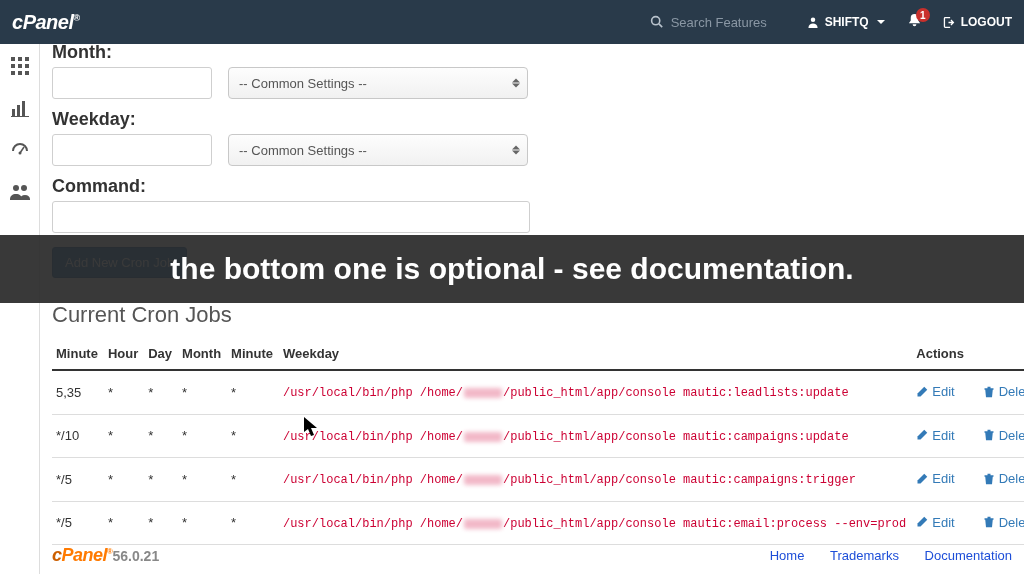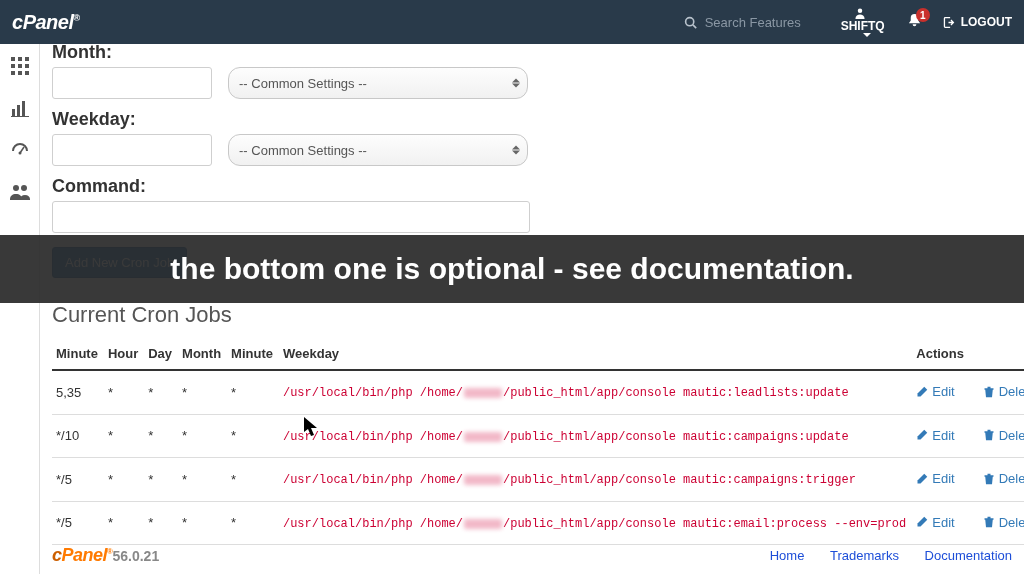--- a/index.html
+++ b/index.html
@@ -5,44 +5,44 @@
   * { margin: 0; padding: 0; box-sizing: border-box; }
   body { font-family: -apple-system, BlinkMacSystemFont, "Segoe UI", Helvetica, Arial, sans-serif; font-size: 13px; color: #333; background: #fff; width: 1024px; height: 574px; overflow: hidden; position: relative; }
 
   
   .topbar { height: 44px; background: #293a4a; display: flex; align-items: center; color: #fff; padding: 0 12px; }
   .logo { font-family: Arial, sans-serif; font-size: 20px; font-weight: bold; font-style: italic; letter-spacing: -0.5px; }
   .logo-c { color: #fff; }
   .logo-rest { color: #fff; }
   .logo-reg { font-size: 9px; font-style: normal; vertical-align: super; }
   .topbar-spacer { flex: 1; }
-  .search-wrap { display: flex; align-items: center; color: #b8c2cc; font-size: 13px; margin-right: 26px; }
+  .search-wrap { display: flex; align-items: flex-start; color: #b8c2cc; font-size: 13px; margin-right: 26px; }
   .search-wrap svg { margin-right: 8px; }
   .search-input { background: transparent; border: none; color: #b8c2cc; font-size: 13px; width: 110px; outline: none; }
   .search-input::placeholder { color: #8a97a4; }
-  .user-wrap { display: flex; align-items: center; font-size: 12px; font-weight: bold; margin-right: 22px; cursor: pointer; flex-direction: column; }
+  .user-wrap { display: flex; align-items: center; font-size: 12px; font-weight: bold; margin-right: 22px; cursor: pointer; }
   .user-wrap svg { margin-right: 6px; }
   .caret-down { display: inline-block; margin-left: 8px; width: 0; height: 0; border-left: 4px solid transparent; border-right: 4px solid transparent; border-top: 4px solid #fff; }
   .bell-wrap { position: relative; margin-right: 20px; cursor: pointer; }
   .badge { position: absolute; top: -5px; right: -8px; background: #c9302c; color: #fff; border-radius: 8px; min-width: 14px; height: 14px; font-size: 10px; font-weight: bold; display: flex; align-items: center; justify-content: center; padding: 0 3px; }
   .logout-wrap { display: flex; align-items: flex-end; font-size: 12px; font-weight: bold; cursor: pointer; }
   .logout-wrap svg { margin-right: 6px; }
 
   
   .rail { position: absolute; top: 44px; left: 0; width: 40px; bottom: 0; background: #fff; border-right: 1px solid #ddd; display: flex; flex-direction: column; align-items: center; padding-top: 10px; gap: 18px; }
   .rail-item { width: 24px; height: 24px; color: #555; display: flex; align-items: center; justify-content: center; cursor: pointer; }
 
   
   .main { position: absolute; top: 44px; left: 40px; right: 0; padding: 0 8px 10px 12px; }
 
   .form-row { display: flex; align-items: center; margin-bottom: 10px; }
   .form-label { font-size: 18px; font-weight: bold; margin-bottom: 4px; display: block; }
   .short-input { width: 160px; height: 32px; border: 1px solid #cfcfcf; border-radius: 3px; padding: 0 8px; font-size: 13px; margin-right: 16px; background: #fff; }
   .select-wrap { position: relative; width: 300px; }
-  .select { width: 300px; height: 32px; border: 1px solid #c8c8c8; border-radius: 12px; background: linear-gradient(#fdfdfd, #f1f1f1); padding: 0 28px 0 10px; font-size: 13px; color: #555; display: flex; align-items: center; cursor: pointer; }
+  .select { width: 300px; height: 32px; border: 1px solid #c8c8c8; border-radius: 4px; background: linear-gradient(#fdfdfd, #f1f1f1); padding: 0 28px 0 10px; font-size: 13px; color: #555; display: flex; align-items: center; cursor: pointer; }
   .select-arrows { position: absolute; right: 8px; top: 50%; transform: translateY(-50%); display: flex; flex-direction: column; gap: 1px; }
   .arr-up { width: 0; height: 0; border-left: 4px solid transparent; border-right: 4px solid transparent; border-bottom: 4px solid #666; }
   .arr-dn { width: 0; height: 0; border-left: 4px solid transparent; border-right: 4px solid transparent; border-top: 4px solid #666; }
   .command-input { width: 478px; height: 32px; border: 1px solid #cfcfcf; border-radius: 3px; padding: 0 8px; font-size: 13px; background: #fff; }
 
   .btn-primary { background: #337ab7; color: #fff; border: 1px solid #2e6da4; border-radius: 3px; padding: 7px 12px; font-size: 13px; cursor: pointer; margin-top: 4px; }
 
   .section-title { font-size: 22px; font-weight: normal; color: #555; margin: 24px 0 10px; }
 
   

